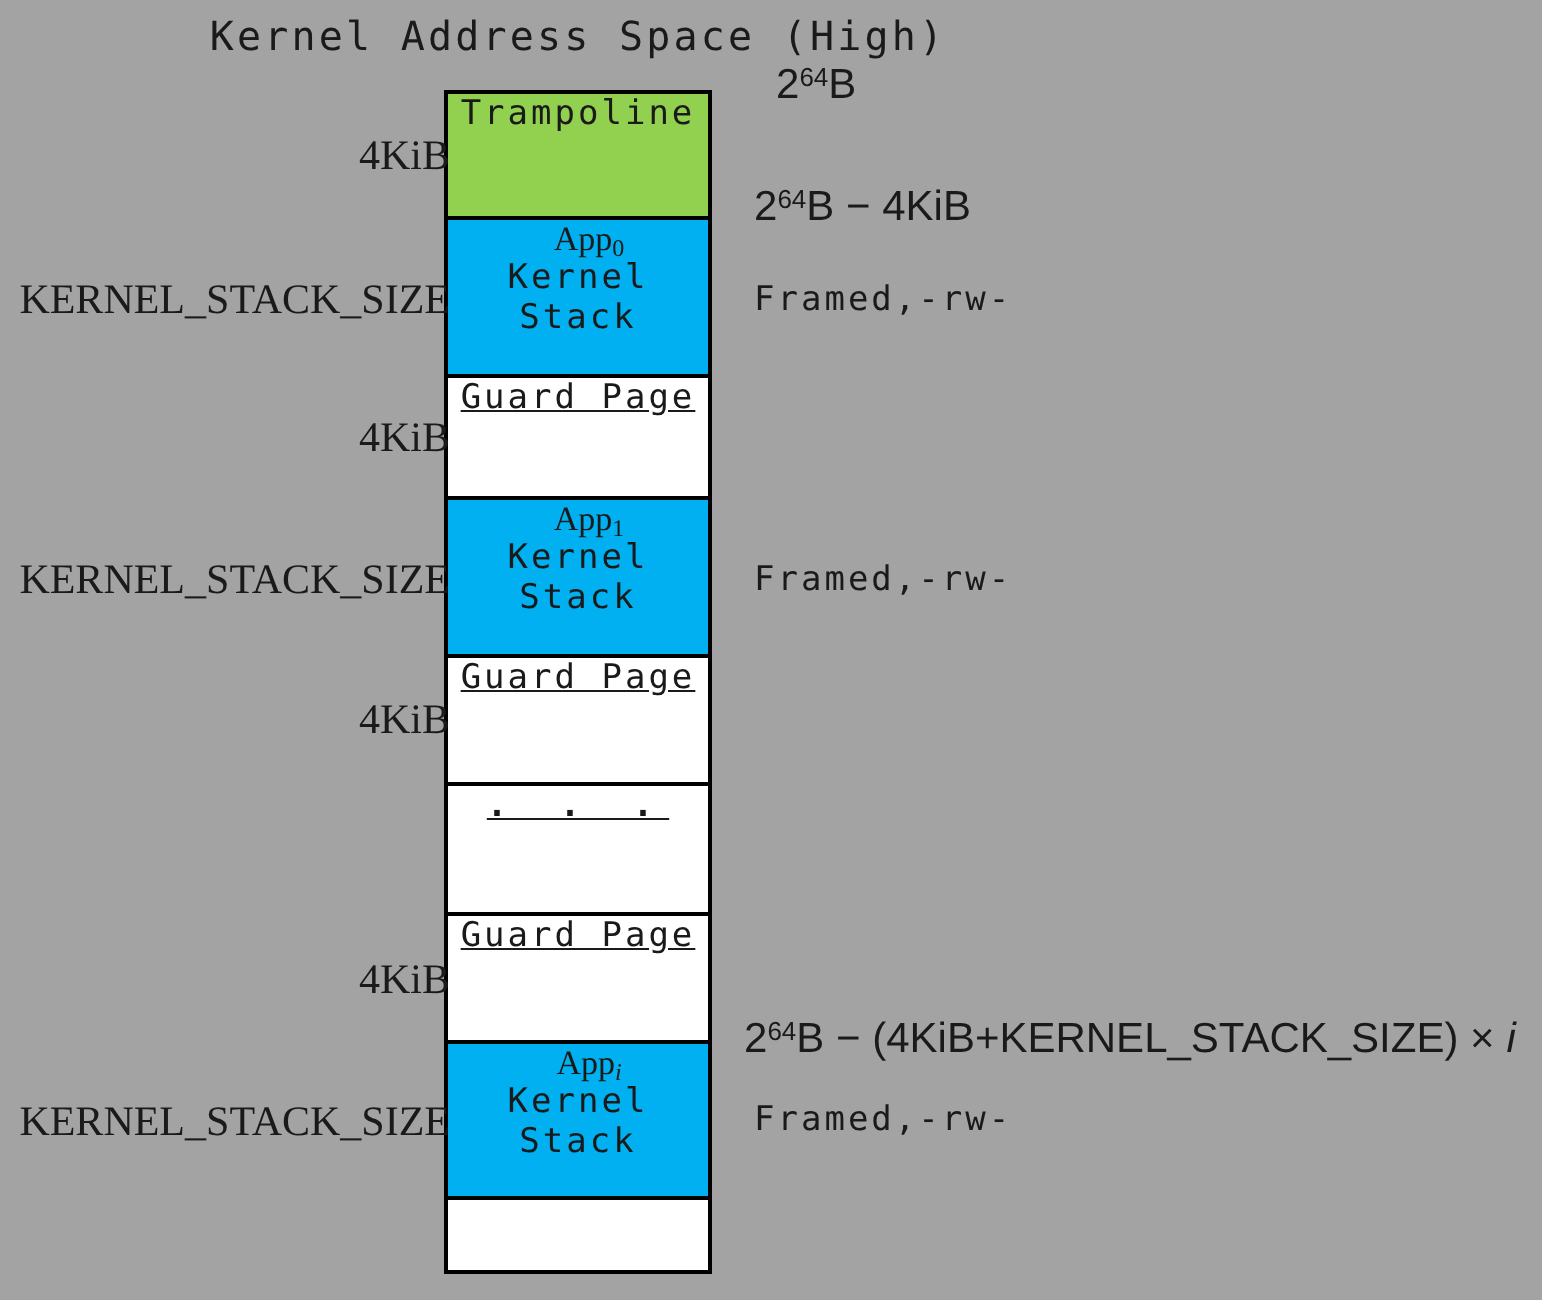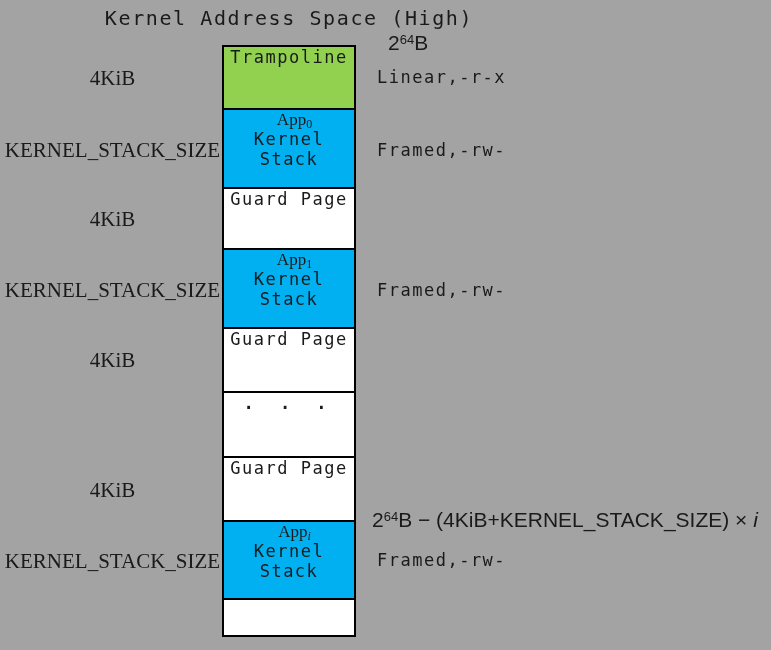--- a/index.html
+++ b/index.html
@@ -47,21 +47,21 @@
     display: flex;
     flex-direction: column;
     align-items: center;
     justify-content: flex-start;
     text-align: center;
     overflow: hidden;
   }
   .seg:last-child { border-bottom: none; flex: 1; }
   .fill-green { background: var(--trampoline-fill, #92D050); }
   .fill-blue  { background: var(--kernel-stack-fill, #00B0F0); }
-  .fill-white { background: var(--guard-fill, #ffffff); }
+  .fill-white { background: var(--guard-fill, #ffffff); text-decoration: underline; }
   .h-tramp  { height: 61px; }
   .h-stack0 { height: 77px; }
   .h-guard1 { height: 59px; }
   .h-stack1 { height: 77px; }
   .h-guard2 { height: 62px; }
   .h-dots   { height: 63px; }
   .h-guard3 { height: 62px; }
   .h-stacki { height: 76px; }
   .mono-label {
     font-family: "DejaVu Sans Mono", monospace;
@@ -89,21 +89,21 @@
   .app-line sub {
     font-size: 12px;
     line-height: 0;
     vertical-align: -0.25em;
   }
   .app-line sub.italic { font-style: italic; }
   .left-label {
     position: absolute;
     left: 0;
     width: 225px;
-    text-align: center;
+    text-align: right;
     transform: translateY(-50%);
     font-family: "Liberation Serif", "DejaVu Serif", serif;
     font-size: 21px;
     color: #1a1a1a;
     white-space: nowrap;
   }
   .right-addr {
     position: absolute;
     left: 377px;
     transform: translateY(-50%);
@@ -188,22 +188,22 @@
   <div class="left-label" style="top:78px">4KiB</div>
   <div class="left-label" style="top:150px">KERNEL_STACK_SIZE</div>
   <div class="left-label" style="top:219px">4KiB</div>
   <div class="left-label" style="top:290px">KERNEL_STACK_SIZE</div>
   <div class="left-label" style="top:360px">4KiB</div>
   <div class="left-label" style="top:490px">4KiB</div>
   <div class="left-label" style="top:561px">KERNEL_STACK_SIZE</div>
 
   <div class="right-addr indent-top" style="top:43px"><span>2</span><sup>64</sup><span>B</span></div>
 
-  <div class="right-perm" style="top:77px">Linear,-r-x</div>
-
+
+  <div class="right-addr" style="top:104px"><span>2</span><sup>64</sup><span>B − 4KiB</span></div>
 
   <div class="right-perm" style="top:150px">Framed,-rw-</div>
 
   <div class="right-perm" style="top:290px">Framed,-rw-</div>
 
   <div class="right-addr addr-formula" style="top:520px"><span>2</span><sup>64</sup><span>B − (4KiB+KERNEL_STACK_SIZE) ×</span><span class="var-i">i</span></div>
 
   <div class="right-perm" style="top:560px">Framed,-rw-</div>
 
 

